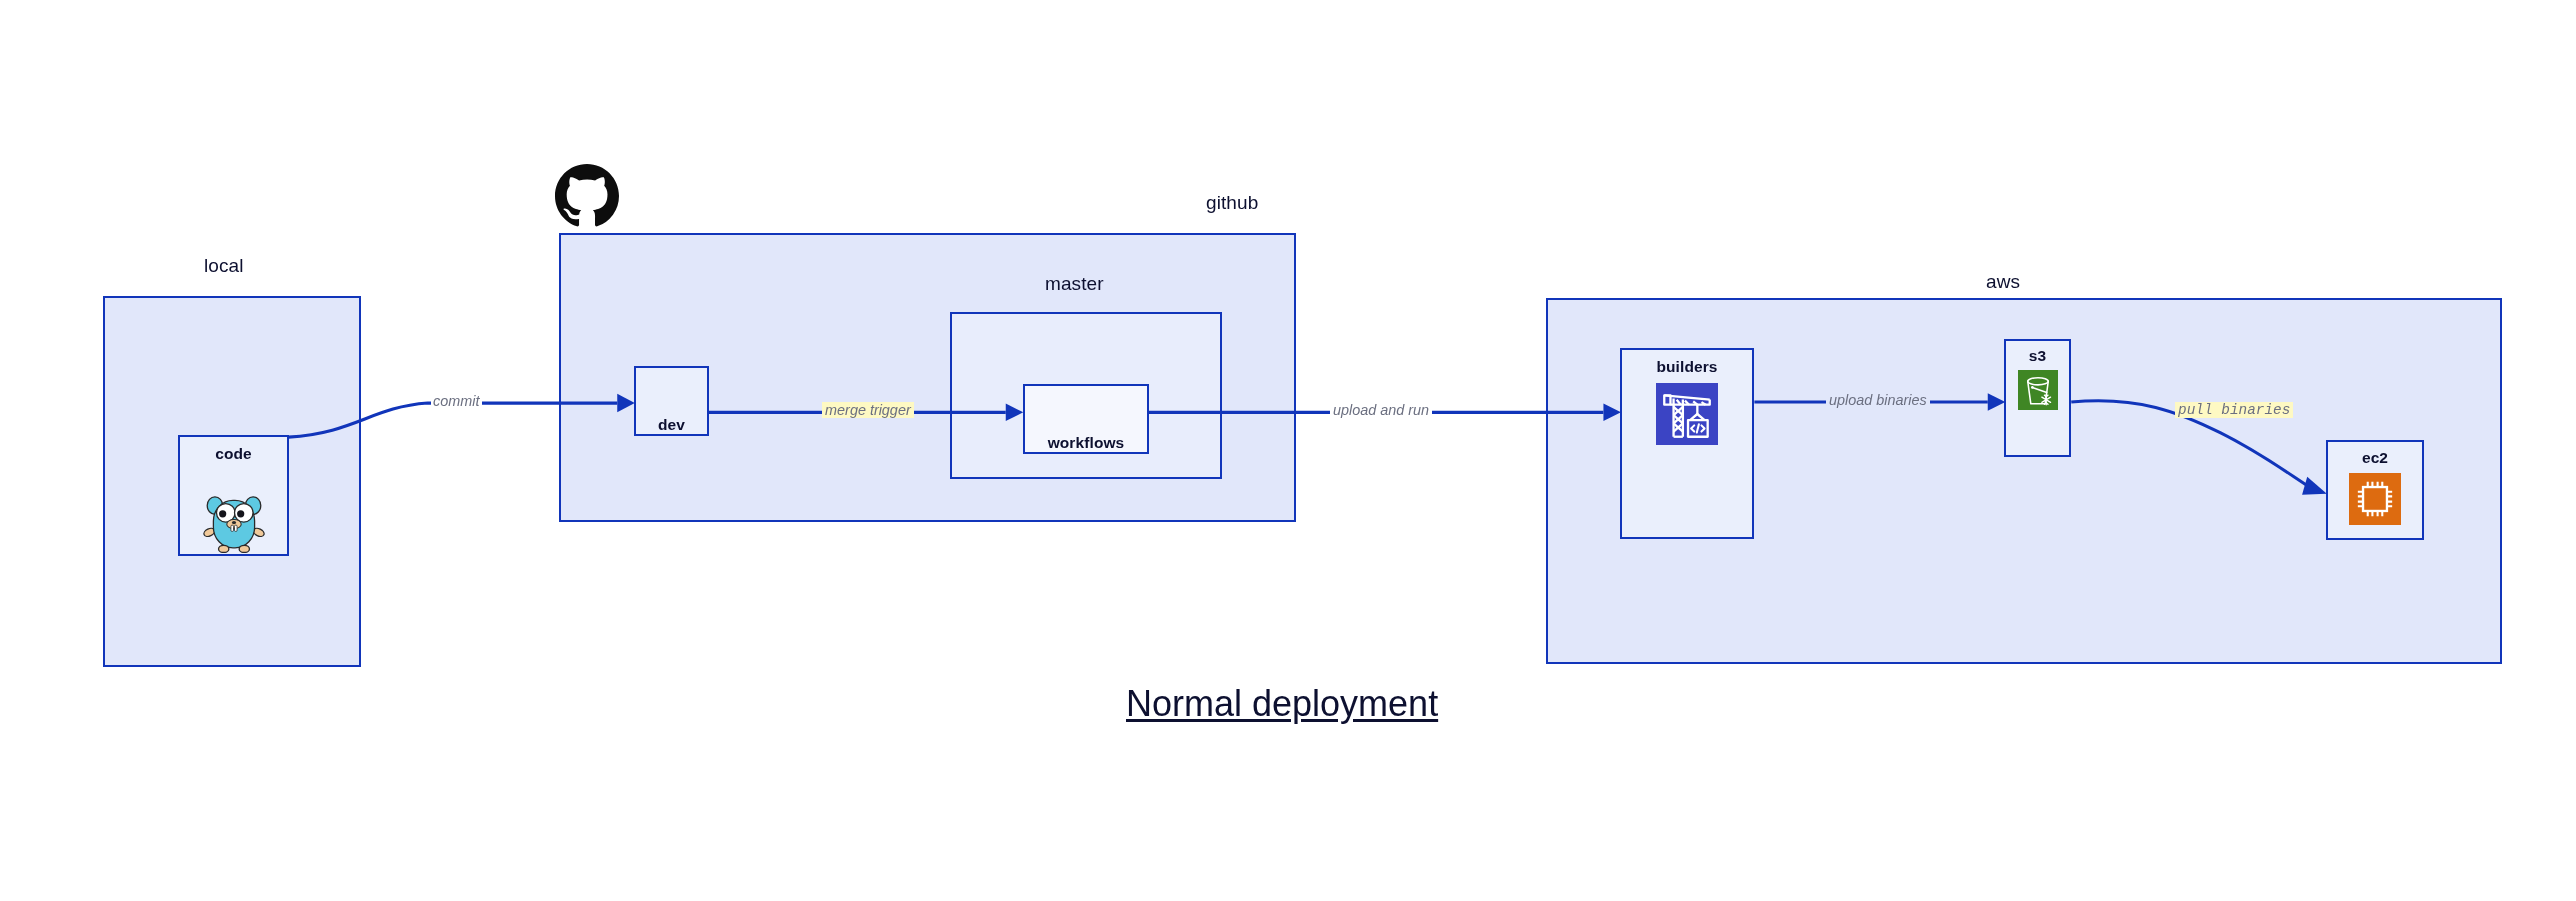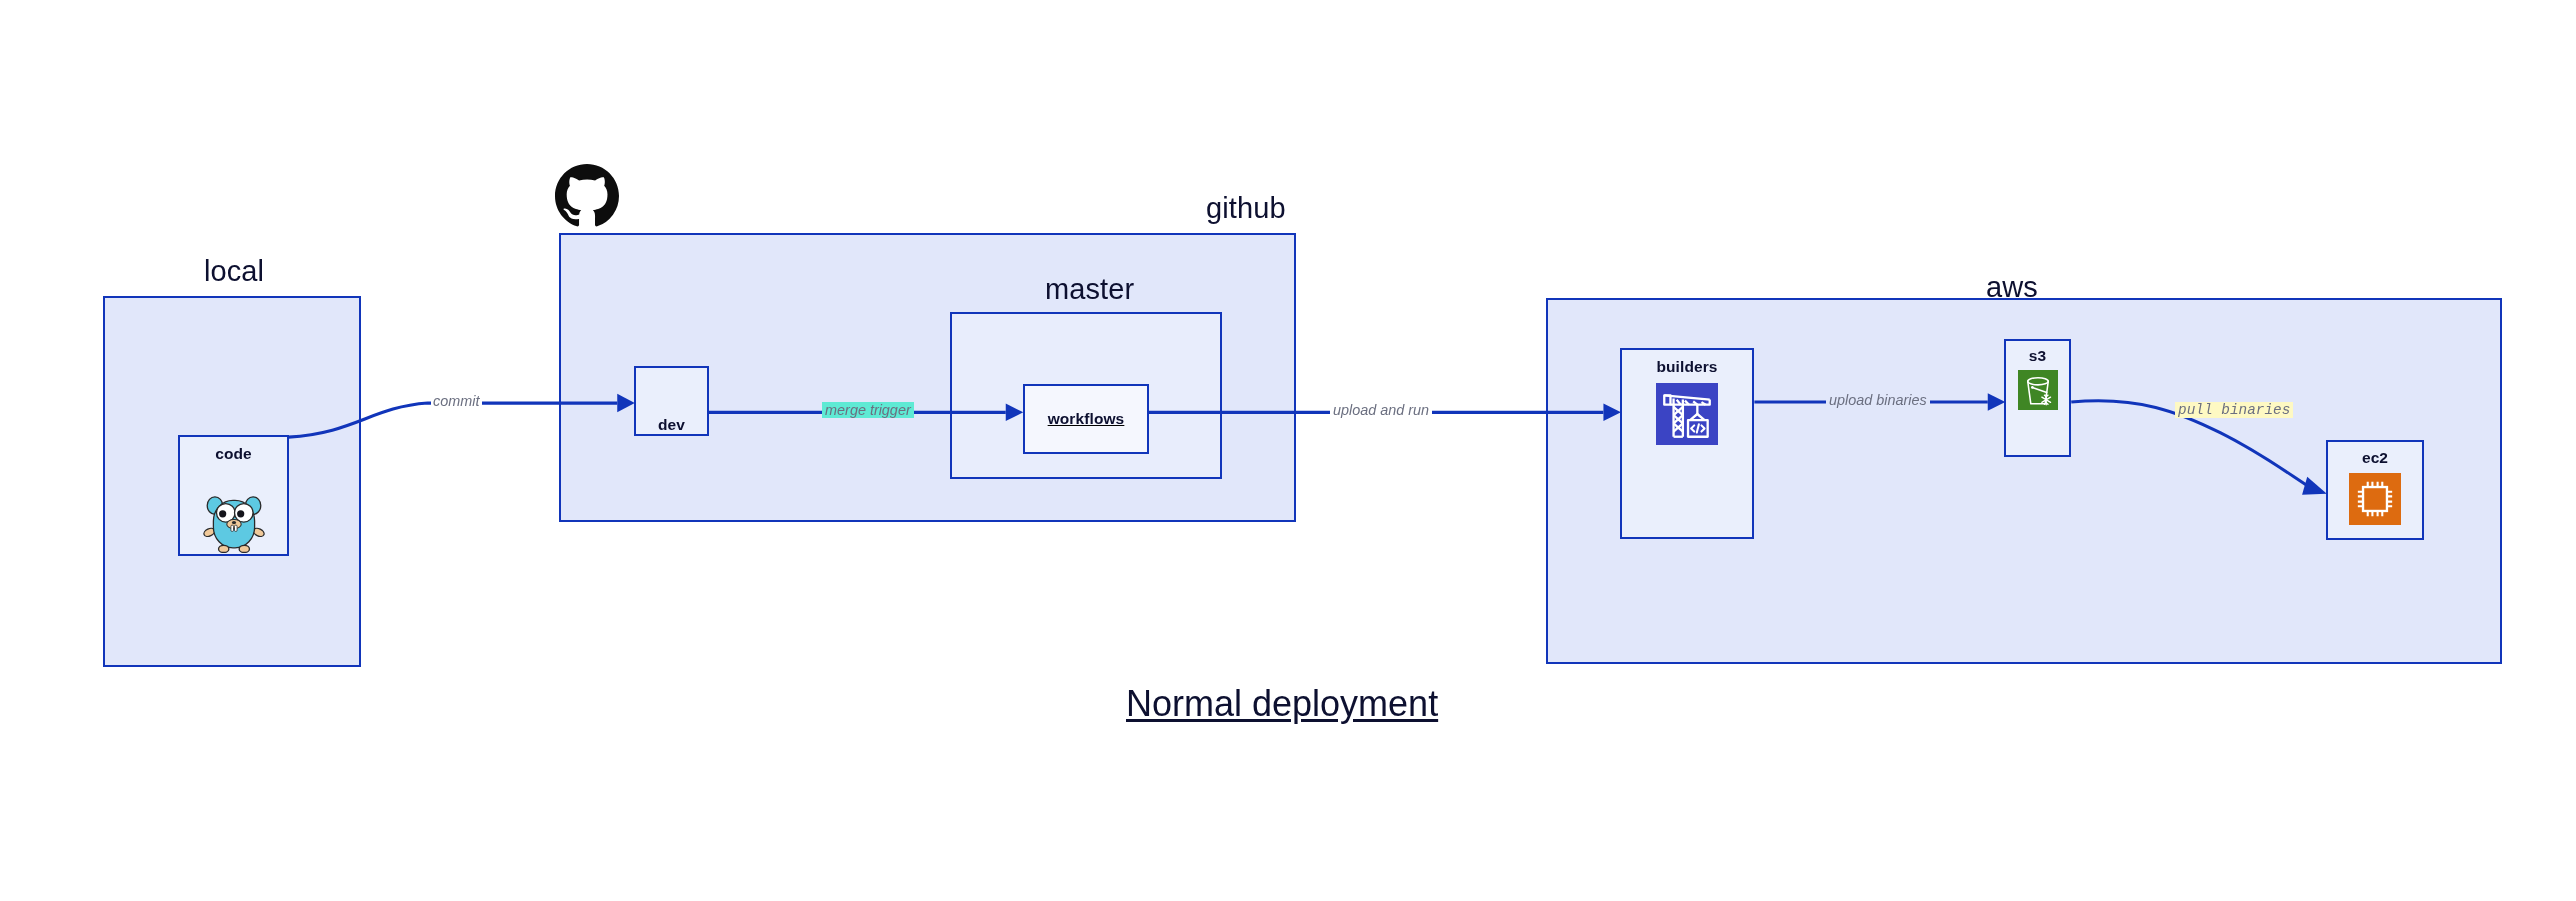--- a/index.html
+++ b/index.html
@@ -26,40 +26,39 @@
     border: 2.6px solid #1135ba;
   }
   .group.master-group {
     background: #e8edfc;
     border-width: 2.6px;
   }
 
   .group-label {
     position: absolute;
     color: #0d1030;
-    font-size: 29px;
+    font-size: 19px;
     font-weight: 400;
     white-space: nowrap;
     letter-spacing: 0.1px;
   }
 
   
   .node {
     position: absolute;
     box-sizing: border-box;
     background: #eaeffc;
     border: 2.6px solid #1135ba;
     display: flex;
     flex-direction: column;
     align-items: center;
   }
   .node.workflows-node {
     background: #f5f7fe;
-    justify-content: center;
-    text-decoration: underline;
+    justify-content: flex-end;
   }
   .node-label {
     color: #0d1030;
     font-size: 15.5px;
     font-weight: bold;
     white-space: nowrap;
     letter-spacing: 0.1px;
   }
   .node-icon {
     display: block;
@@ -261,21 +260,21 @@
 
     <path class="edge-path" d="M3405 780 L 3858 780"></path>
     <polygon class="edge-head" points="3858,763 3892,780 3858,797"></polygon>
 
     <path class="edge-path" d="M4020 780 C 4150 768, 4230 800, 4310 840 C 4390 880, 4440 918, 4490 950"></path>
     <polygon class="edge-head" points="4478,925 4516,958 4468,960"></polygon>
   </svg>
 
   <div class="edge-label" style="left:431px; top:393px; background:#ffffff; padding:0 2.1px;">commit</div>
 
-  <div class="edge-label" style="left:822px; top:402px; background:#5eead4; padding:0 3.1px;">merge trigger</div>
+  <div class="edge-label" style="left:822px; top:402px; background:#fef9c3; padding:0 3.1px;">merge trigger</div>
 
   <div class="edge-label" style="left:1330px; top:402px; background:#ffffff; padding:0 3.1px;">upload and run</div>
 
   <div class="edge-label" style="left:1826px; top:392px; background:#e1e7fa; padding:0 3.1px;">upload binaries</div>
 
   <div class="edge-label" style="left:2175px; top:402px; background:#fef9c3; padding:0 3.1px;font-family:Liberation Mono, monospace;">pull binaries</div>
 
   <div class="diagram-title" style="left:1126px; top:683px;">Normal deployment</div>
 
 </div>

